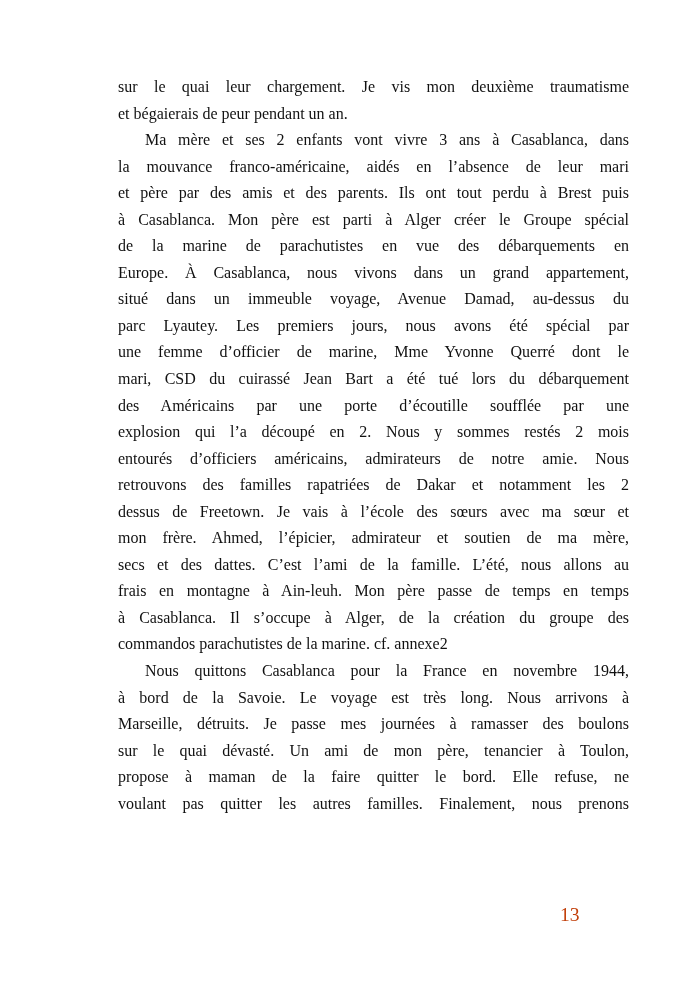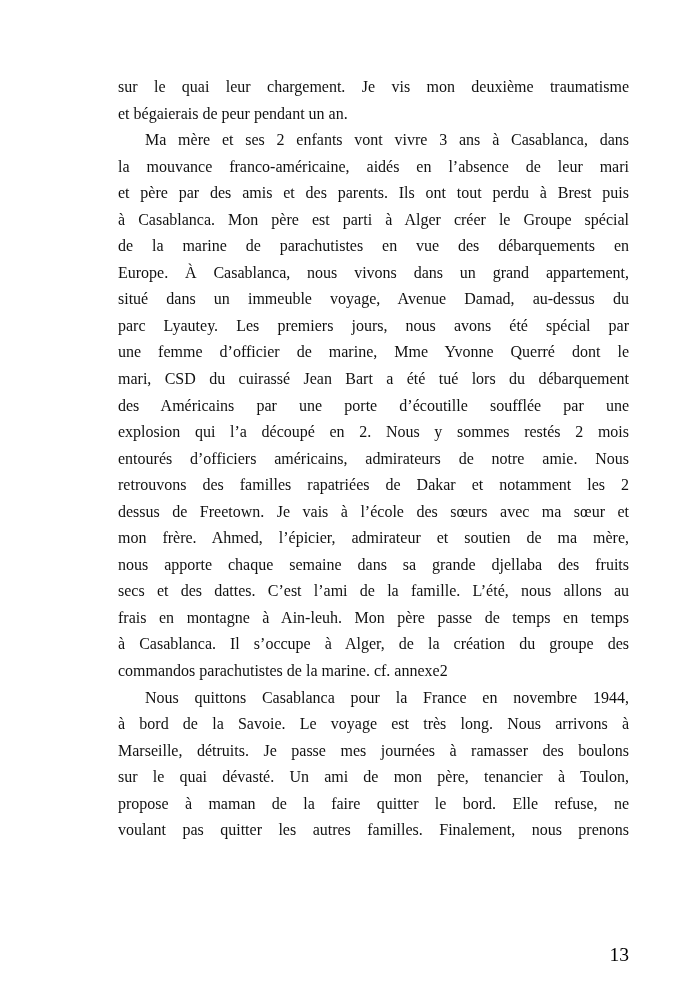--- a/index.html
+++ b/index.html
@@ -17,26 +17,25 @@
     .para {
       margin: 0;
       text-align: justify;
       text-align-last: justify;
     }
     .line { display: block; text-align: justify; text-align-last: justify; }
     .line.left { text-align-last: left; }
     .page-number {
       position: absolute;
       left: 560px;
-      top: 944px;
+      top: 904px;
       width: 69px;
-      text-align: right;
       font-family: "Liberation Serif", serif;
       font-size: 19.6px;
-      color: #000000;
+      color: #c2410c;
     }
   </style>
 </head>
 <body>
 
 <div class="page">
 
   <div class="para">
     <span class="line">sur le quai leur chargement. Je vis mon deuxième traumatisme</span>
     <span class="line left">et bégaierais de peur pendant un an.</span>
@@ -52,21 +51,20 @@
     <span class="line">situé dans un immeuble voyage, Avenue Damad, au-dessus du</span>
     <span class="line">parc Lyautey. Les premiers jours, nous avons été spécial par</span>
     <span class="line">une femme d’officier de marine, Mme Yvonne Querré dont le</span>
     <span class="line">mari, CSD du cuirassé Jean Bart a été tué lors du débarquement</span>
     <span class="line">des Américains par une porte d’écoutille soufflée par une</span>
     <span class="line">explosion qui l’a découpé en 2. Nous y sommes restés 2 mois</span>
     <span class="line">entourés d’officiers américains, admirateurs de notre amie. Nous</span>
     <span class="line">retrouvons des familles rapatriées de Dakar et notamment les 2</span>
     <span class="line">dessus de Freetown. Je vais à l’école des sœurs avec ma sœur et</span>
     <span class="line">mon frère. Ahmed, l’épicier, admirateur et soutien de ma mère,</span>
-    <span class="line">nous apporte chaque semaine dans sa grande djellaba des fruits</span>
     <span class="line">secs et des dattes. C’est l’ami de la famille. L’été, nous allons au</span>
     <span class="line">frais en montagne à Ain-leuh. Mon père passe de temps en temps</span>
     <span class="line">à Casablanca. Il s’occupe à Alger, de la création du groupe des</span>
     <span class="line left">commandos parachutistes de la marine. cf. annexe2</span>
   </div>
 
   <div class="para">
     <span class="line" style="padding-left:27px">Nous quittons Casablanca pour la France en novembre 1944,</span>
     <span class="line">à bord de la Savoie. Le voyage est très long. Nous arrivons à</span>
     <span class="line">Marseille, détruits. Je passe mes journées à ramasser des boulons</span>

